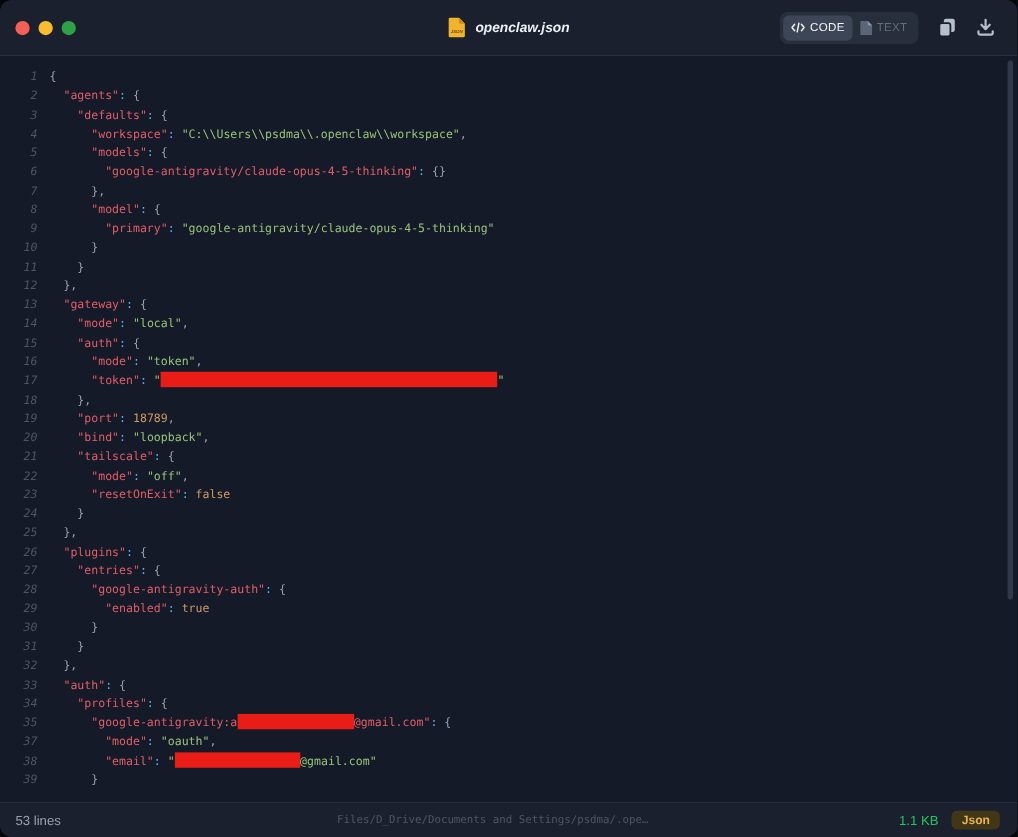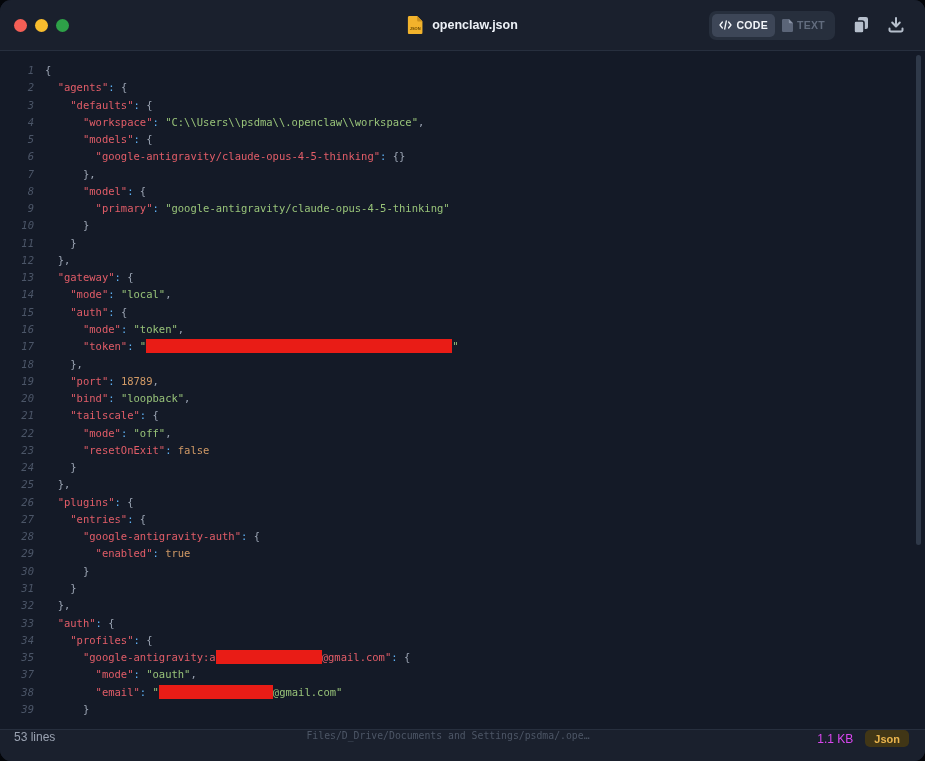--- a/index.html
+++ b/index.html
@@ -4,45 +4,45 @@
 <style>
   * { margin:0; padding:0; box-sizing:border-box; }
   body { width:925px; height:761px; background:#04060a; font-family:"Liberation Sans",sans-serif; }
   .window { width:925px; height:761px; border-radius:11px; overflow:hidden; background:#141a27; display:flex; flex-direction:column; }
   .titlebar { height:51px; flex:0 0 auto; background:#1a202d; border-bottom:1px solid #272f3e; display:flex; align-items:center; position:relative; }
   .traffic { display:flex; gap:8px; margin-left:14px; }
   .dot { width:13px; height:13px; border-radius:50%; }
   .dot-red { background:#f45f56; }
   .dot-yellow { background:#f8bd2e; }
   .dot-green { background:#2ea148; }
-  .title-center { position:absolute; left:50%; top:0; height:100%; transform:translateX(-50%); display:flex; align-items:center; gap:10px; }
+  .title-center { position:absolute; left:50%; top:0; height:100%; transform:translateX(-50%); display:flex; align-items:center; gap:10px;font-style:italic; }
   .filename { color:#edf1f7; font-size:12.5px; font-weight:700; white-space:nowrap; }
   .title-right { position:absolute; right:20px; top:0; height:100%; display:flex; align-items:center; gap:17px; }
   .seg { display:flex; align-items:center; background:#272f3d; border-radius:7px; padding:3px; height:29px; }
-  .seg-item { display:flex; align-items:center; gap:4px; padding:0 7px; height:23px; border-radius:5px; font-size:10.5px; font-weight:700; letter-spacing:.3px; }
+  .seg-item { display:flex; align-items:center; gap:4px; padding:0 7px; height:23px; border-radius:5px; font-size:10.5px; font-weight:400; letter-spacing:.3px; }
   .seg-active { background:#3d4657; color:#f3f6fa; }
   .seg-inactive { color:#626c7e; }
   .tb-icon { display:flex; align-items:center; justify-content:center; }
 
   .code { flex:1 1 auto; position:relative; background:#141a27; overflow:hidden; padding-top:11px; }
   .cl { display:flex; height:17.27px; line-height:17.27px; font-family:"DejaVu Sans Mono",monospace; font-size:10.5px; white-space:pre; }
   .ln { flex:0 0 25px; margin-left:9px; margin-right:11px; text-align:right; color:#4b5567; font-style:italic; }
   .tok-k { color:#e25d68; }
   .tok-s { color:#98c379; }
   .tok-n, .tok-b { color:#d19a66; }
   .tok-p { color:#9aa3b2; }
   .tok-c { color:#5fb0f2; }
   .redact { display:inline-block; height:14px; background:#e91c16; vertical-align:-3px; }
   .sb-thumb { position:absolute; top:4px; right:4px; width:5px; height:490px; border-radius:3px; background:#2f3949; }
 
-  .footer { height:32px; flex:0 0 auto; background:#1a202d; border-top:1px solid #272f3e; display:flex; position:relative; }
+  .footer { height:32px; flex:0 0 auto; background:#1a202d; border-top:1px solid #272f3e; display:flex; align-items:center; position:relative; }
   .f-lines { margin-left:14px; color:#9aa2b1; font-size:12px; }
   .f-path { position:absolute; left:448px; transform:translateX(-50%); color:#4d5666; font-family:"DejaVu Sans Mono",monospace; font-size:9.8px; white-space:nowrap; }
   .f-right { position:absolute; right:16px; display:flex; align-items:center; gap:12px; }
-  .f-size { color:#d946ef; font-size:12px; }
+  .f-size { color:#22c55e; font-size:12px; }
   .badge { background:#413616; color:#eab54e; font-size:11px; font-weight:700; padding:2.5px 9px; border-radius:5px; }
 </style>
 </head>
 <body>
 
 <div class="window">
   <div class="titlebar">
     <div class="traffic">
       <div class="dot dot-red"></div>
       <div class="dot dot-yellow"></div>

